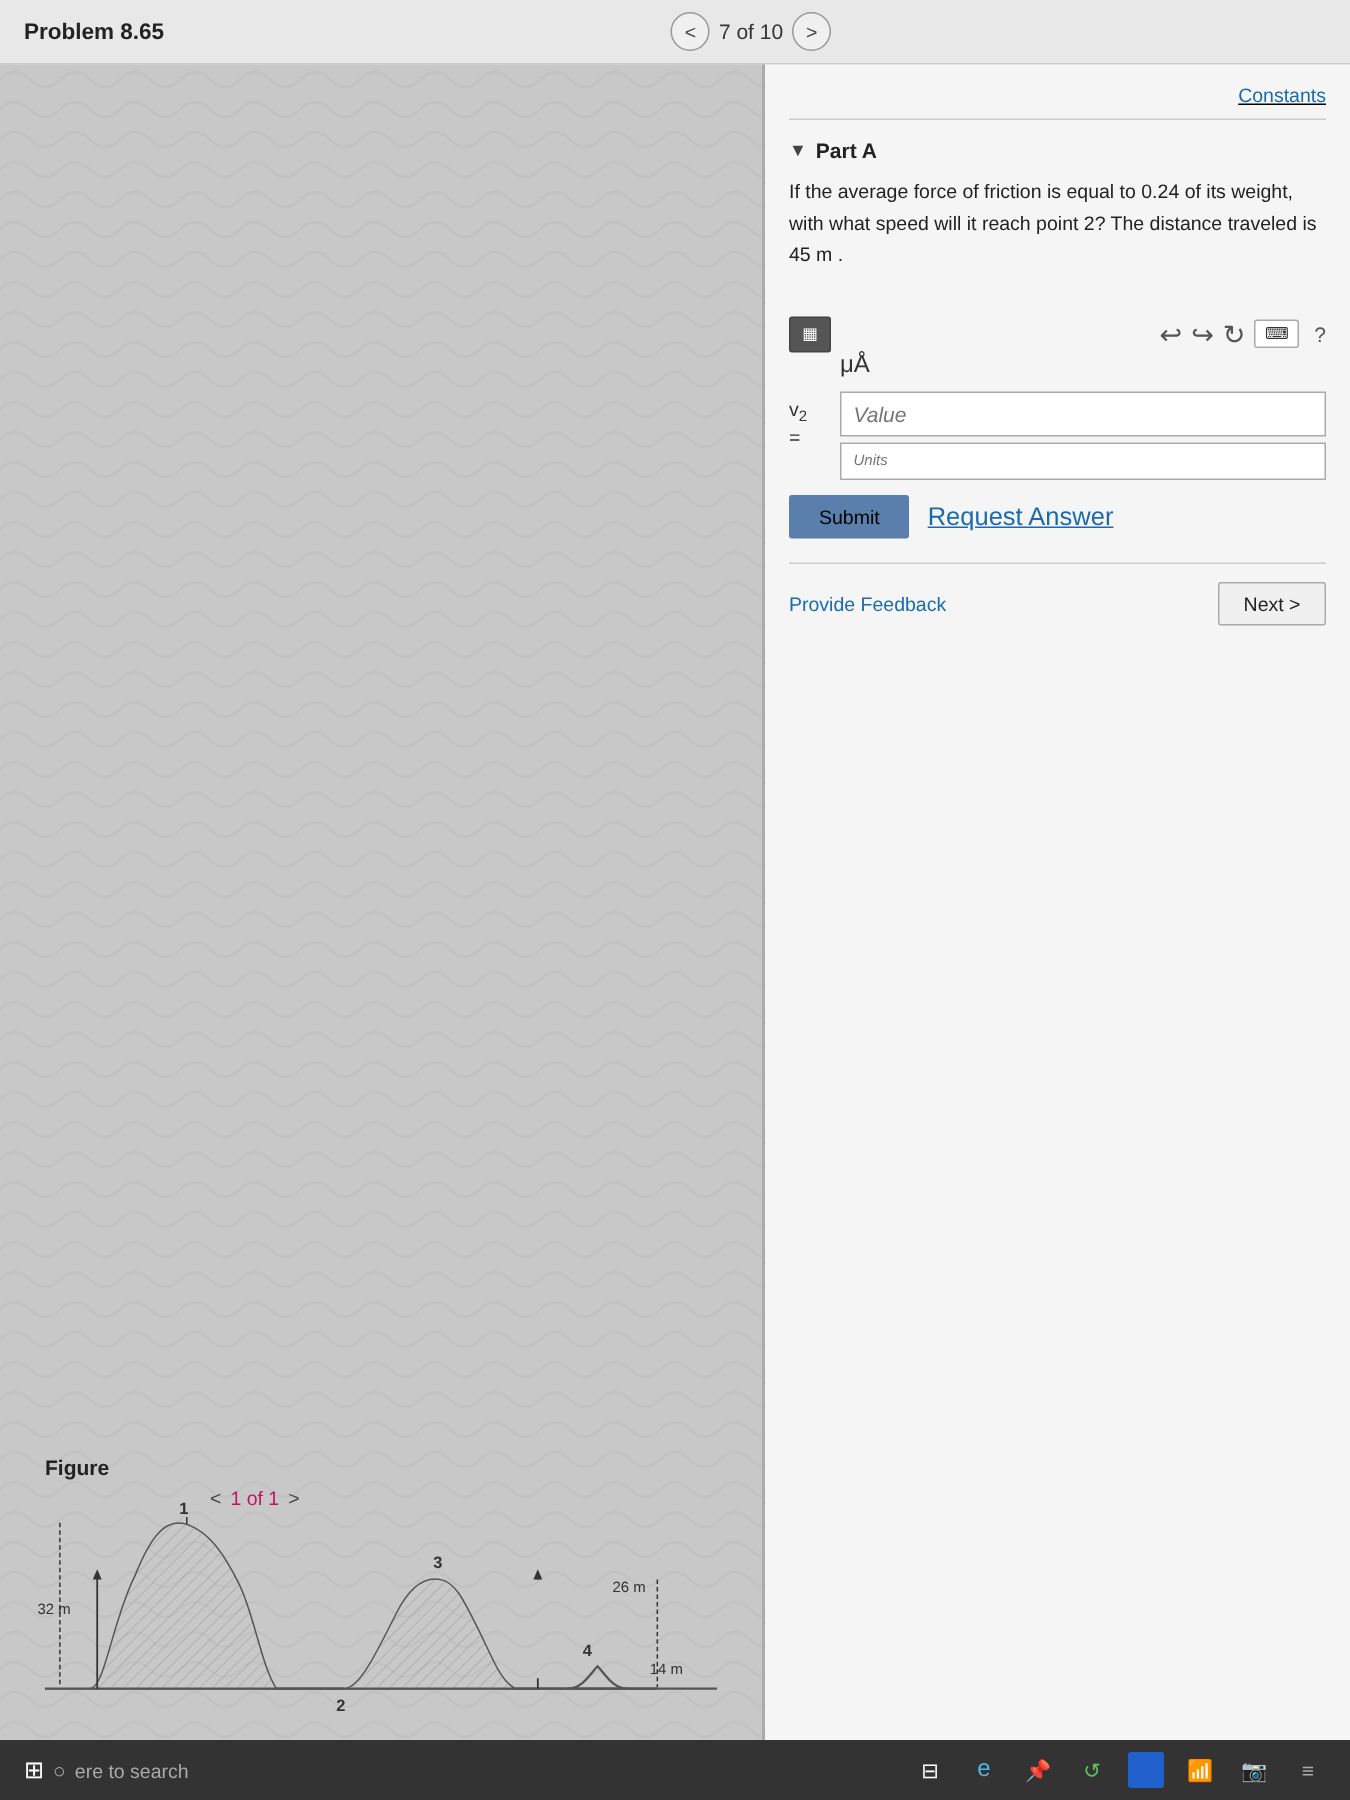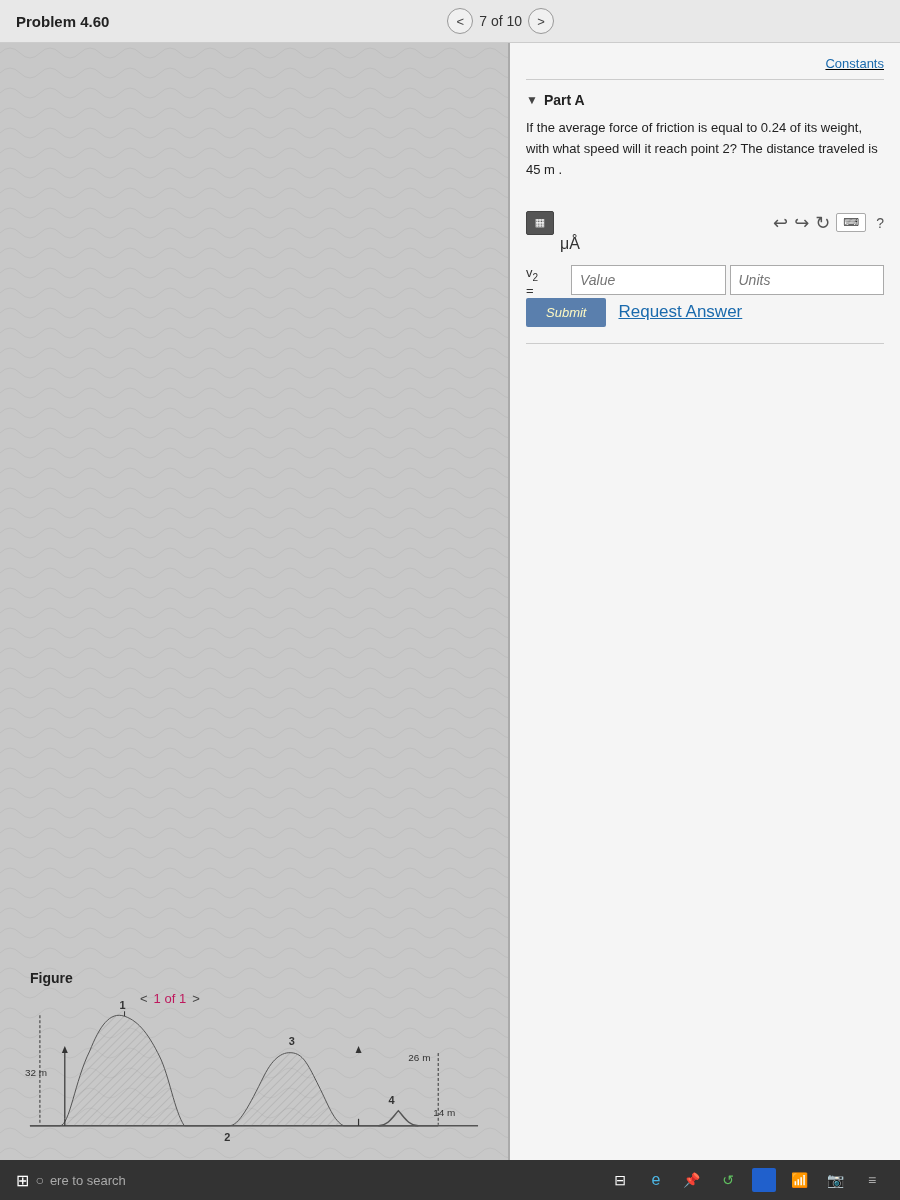--- a/index.html
+++ b/index.html
@@ -196,33 +196,33 @@
     }
     .mu-symbol {
       font-size: 16px;
       color: #333;
       margin-top: 43px;
     }
 
     
     .answer-row {
       display: flex;
-      align-items: center;
-      gap: 15px;
-      margin-bottom: 0;
+      align-items: flex-start;
+      gap: 4px;
+      margin-bottom: 10px;
     }
     .answer-label {
       font-size: 13px;
       color: #333;
       margin-top: 4px;
       min-width: 30px;
     }
     .answer-inputs {
       display: flex;
-      flex-direction: row;
+      flex-direction: column;
       gap: 4px;
       flex: 1;
     }
     .answer-input {
       border: 1px solid #aaa;
       background: #fff;
       padding: 6px 8px;
       font-size: 14px;
       font-style: italic;
       color: #888;
@@ -235,27 +235,26 @@
 
     
     .buttons-row {
       display: flex;
       align-items: center;
       gap: 12px;
       margin-bottom: 16px;
     }
     .submit-btn {
       background: #5a7fad;
-      color: #fef9c3;
+      color: #000000;
       border: none;
       padding: 7px 20px;
       font-size: 13px;
       cursor: pointer;
       border-radius: 2px;
-      font-style: italic;
     }
     .request-answer-link {
       color: #1a6aad;
       text-decoration: underline;
       font-size: 17px;
       cursor: pointer;
       background: none;
       border: none;
     }
 
@@ -340,21 +339,21 @@
       width: 100%;
       height: 100%;
       opacity: 0.15;
       pointer-events: none;
     }
   </style>
 </head>
 <body>
 
 <div class="top-bar">
-  <span class="problem-title">Problem 4.60</span>
+  <span class="problem-title">Problem 8.65</span>
   <div class="nav-controls">
     <button class="nav-btn">
       <span>&lt;</span>
     </button>
     <span class="nav-label">7 of 10</span>
     <button class="nav-btn">
       <span>&gt;</span>
     </button>
   </div>
 </div>
@@ -472,31 +471,36 @@
     </div>
 
     <div class="answer-row">
       <div class="answer-label">
         <span style="font-size:13px; color:#333;">v</span><sub style="font-size:10px;">2</sub>
         <br>
         <span style="font-size:13px; color:#333;">=</span>
       </div>
       <div class="answer-inputs">
         <input class="answer-input" type="text" style="font-style: italic; color: rgb(136, 136, 136); border: 1px solid rgb(170, 170, 170); padding: 6px 8px; font-size: 14px; width: 100%;" placeholder="Value">
-        <input class="answer-input units" type="text" style="font-style: italic; color: rgb(119, 119, 119); border: 1px solid rgb(170, 170, 170); padding: 6px 8px; font-size: 14px; width: 100%;" placeholder="Units">
+        <input class="answer-input units" type="text" style="font-style: italic; color: rgb(119, 119, 119); border: 1px solid rgb(170, 170, 170); padding: 6px 8px; font-size: 10px; width: 100%;" placeholder="Units">
       </div>
     </div>
 
     <div class="buttons-row">
       <button class="submit-btn">Submit</button>
       <button class="request-answer-link">Request Answer</button>
     </div>
 
     <hr class="divider">
 
+    <div class="feedback-row">
+      <button class="provide-feedback-link">Provide Feedback</button>
+      <div style="flex:1;"></div>
+      <button class="next-btn">Next &gt;</button>
+    </div>
 
   </div>
 </div>
 
 <div class="bottom-bar">
 
   <div class="search-area">
     <span style="color: white; font-size: 16px;">⊞</span>
     <span style="color: #aaa; font-size: 14px;">○</span>
     <span style="color: #aaa; font-size: 13px;">ere to search</span>

